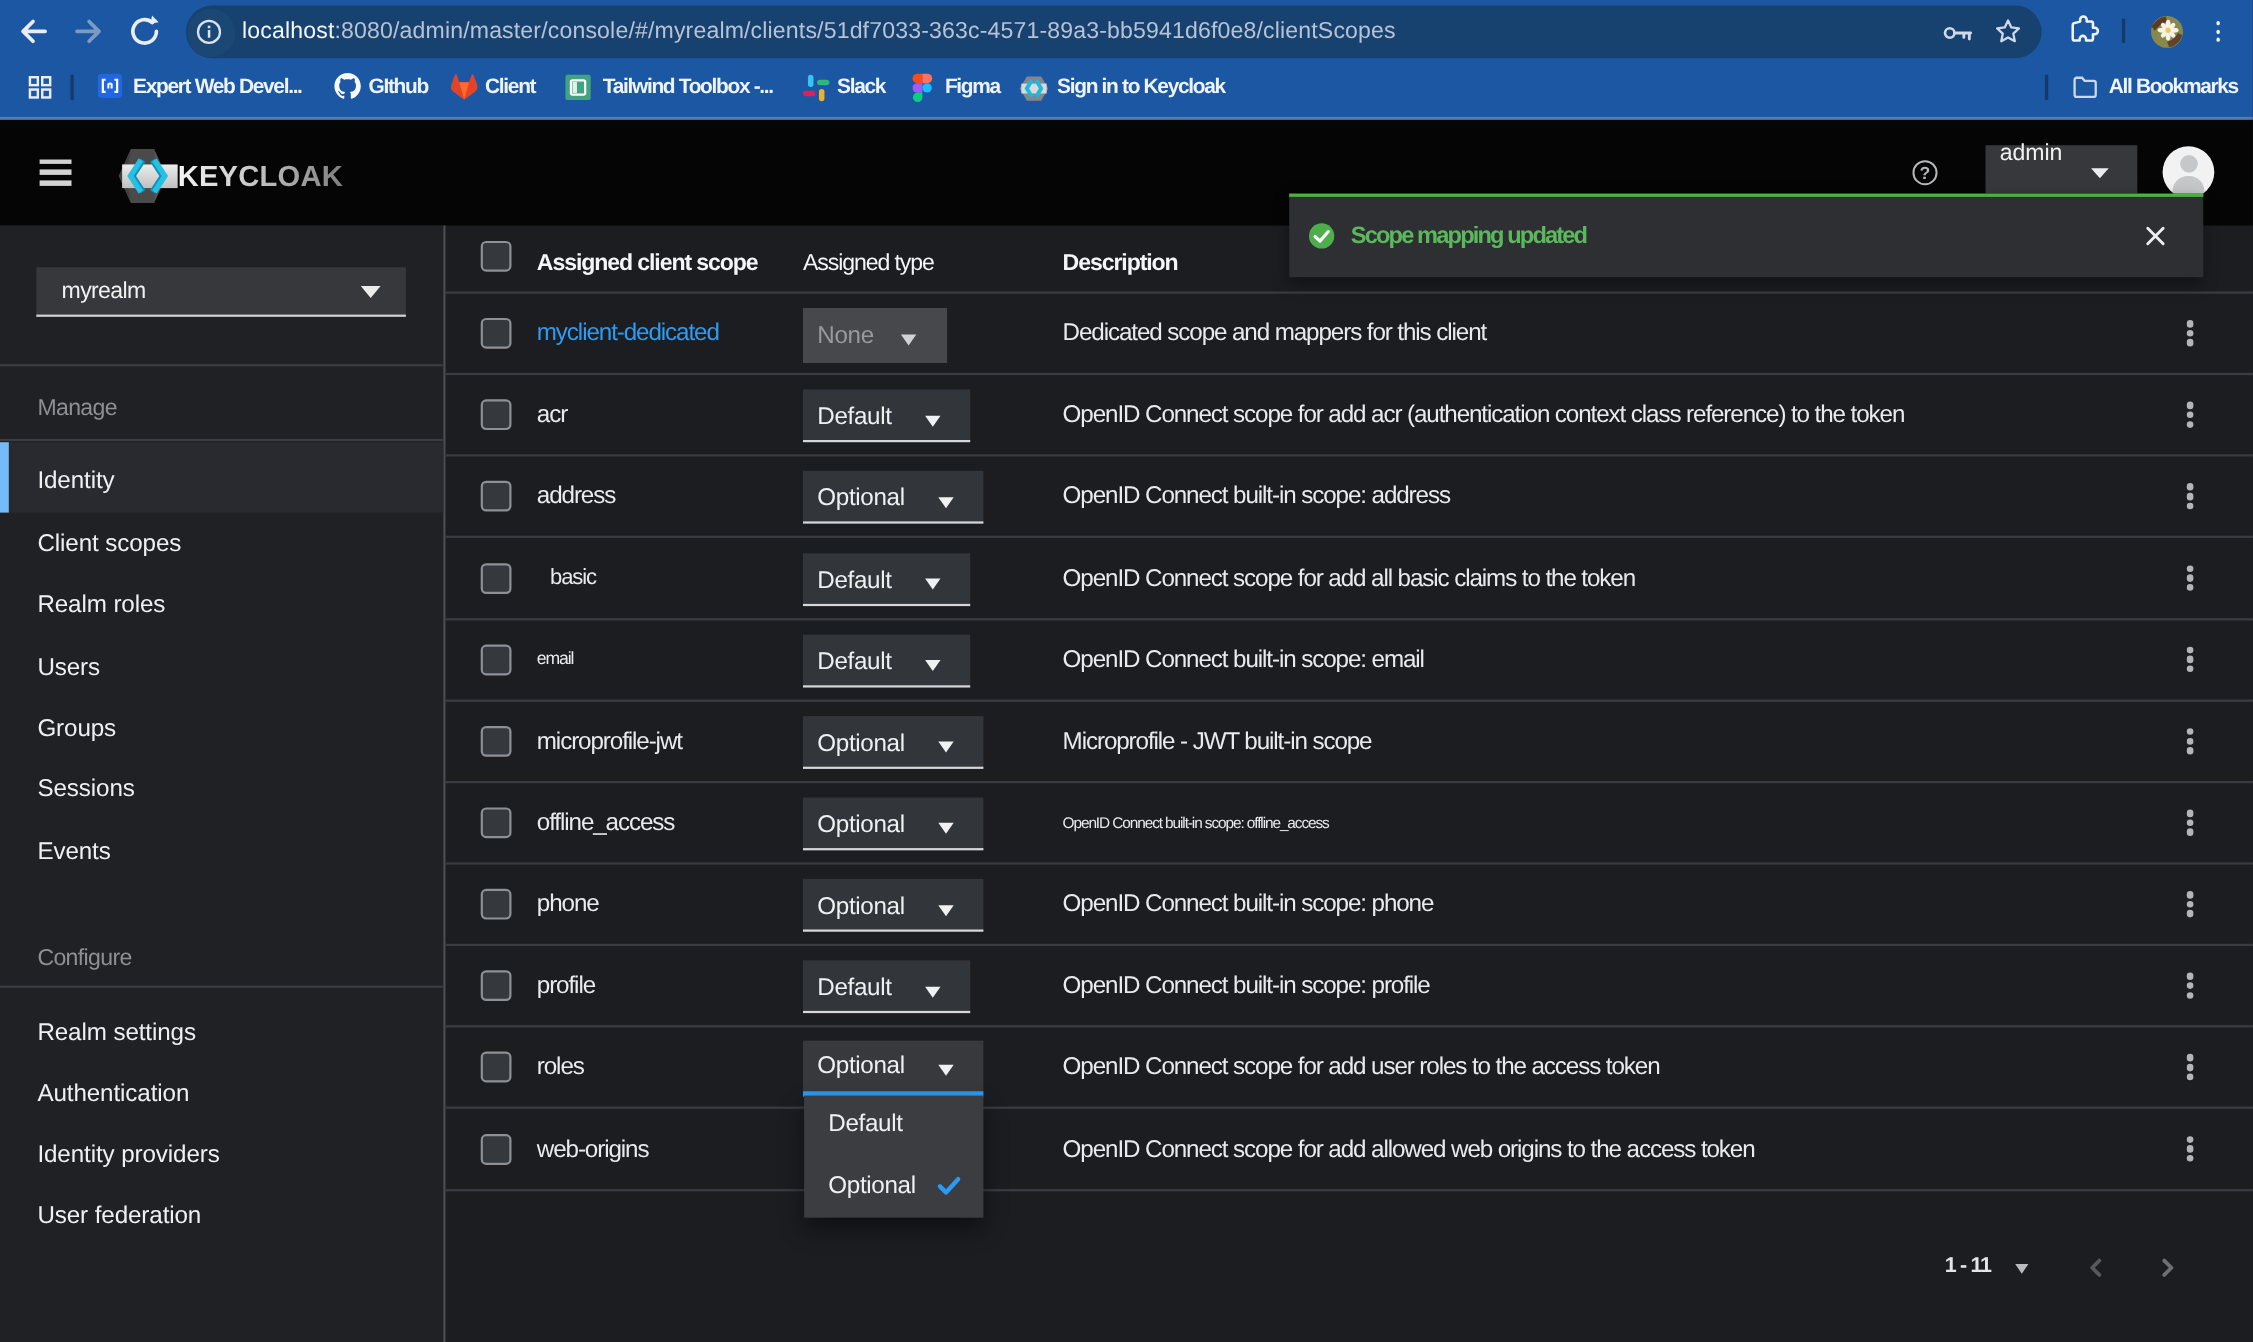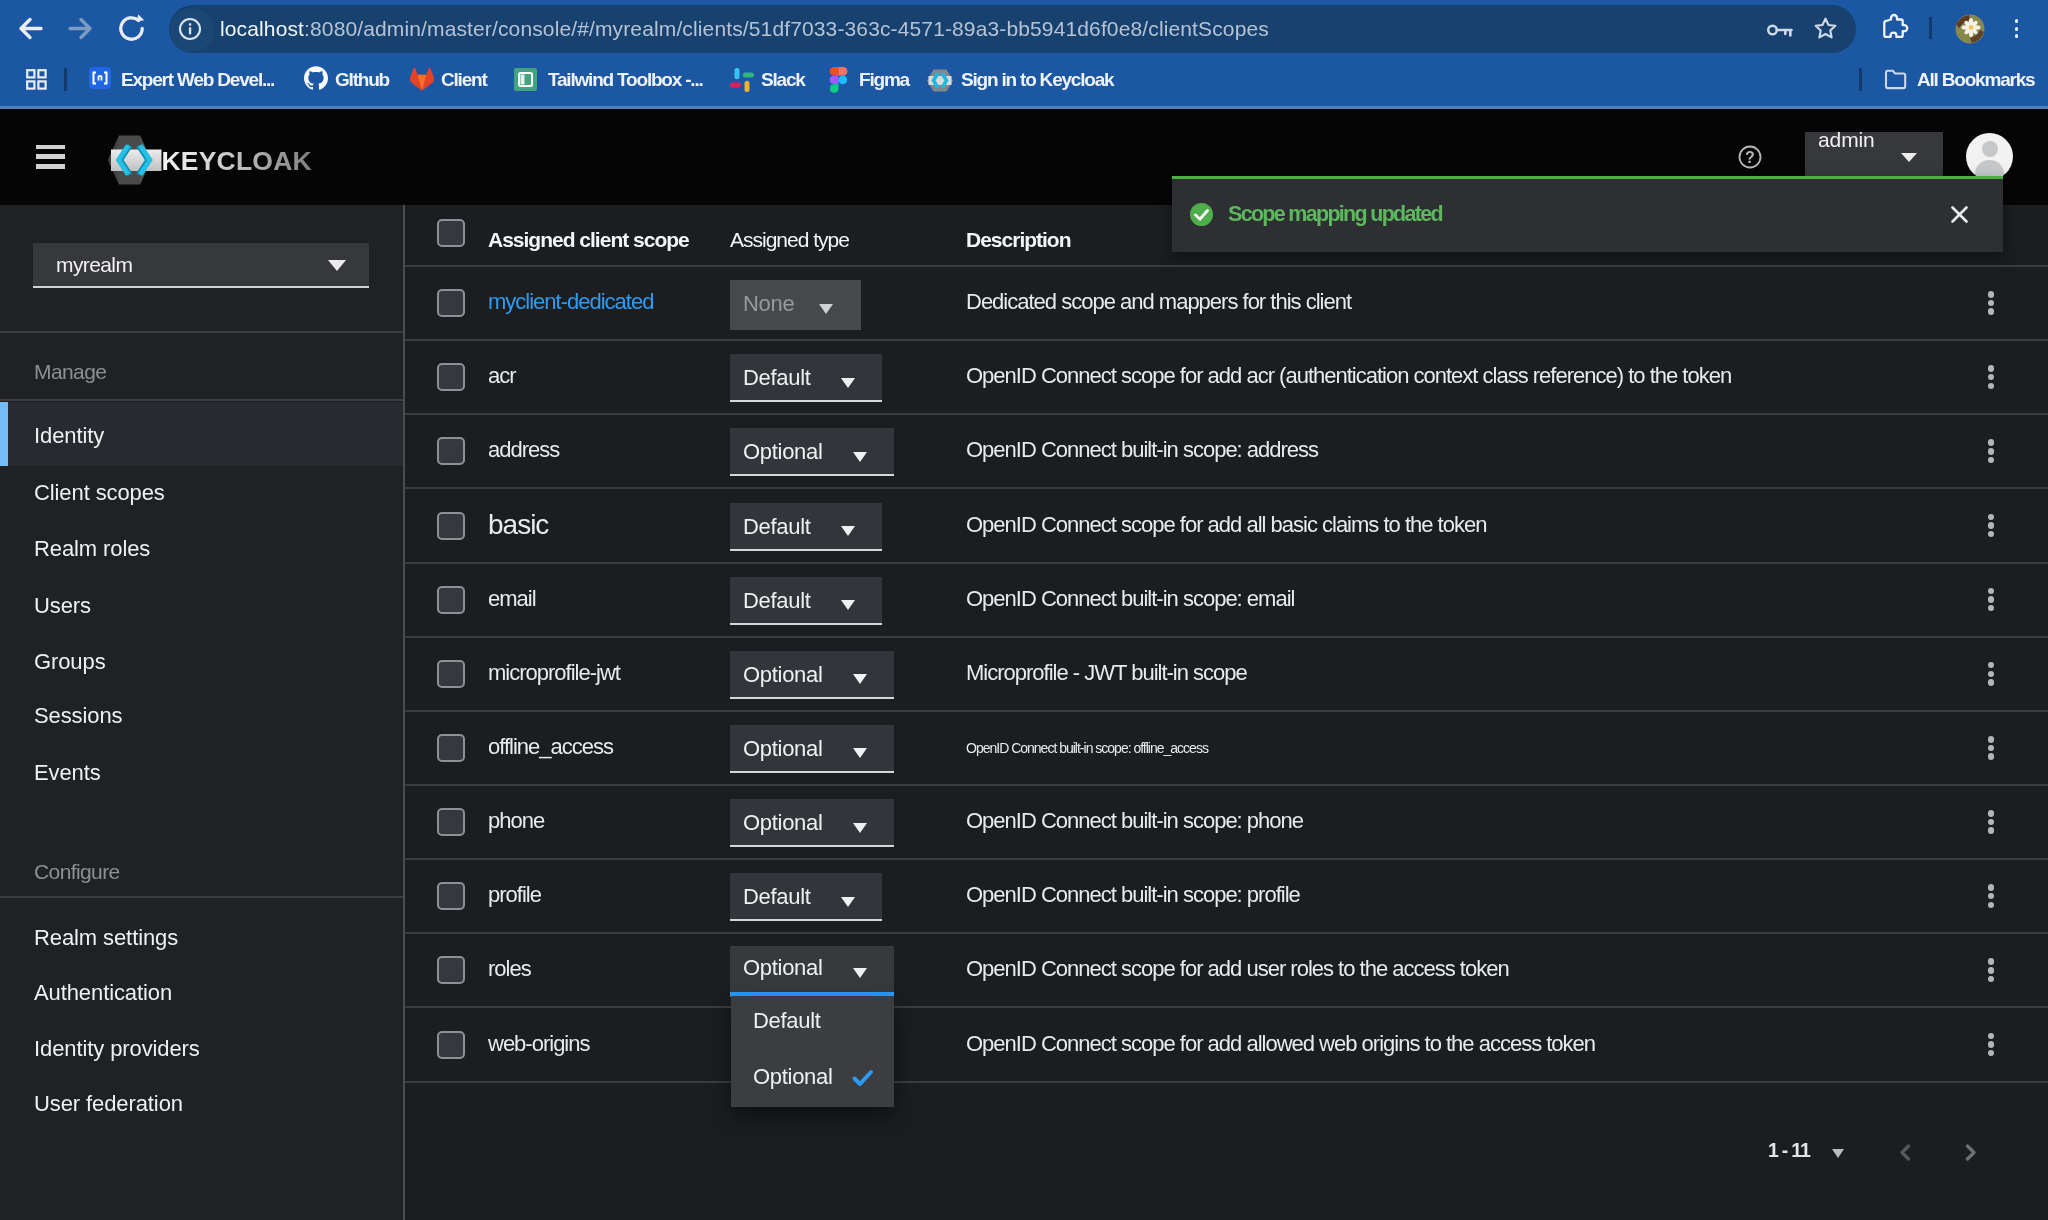--- a/index.html
+++ b/index.html
@@ -212,30 +212,30 @@
 <div class="ab" style="left:437px;top:437.4px;width:28px;height:28px;border:2.3px solid #8d9095;border-radius:5px;background:#35383d"></div>
 <div class="tx" style="left:488px;top:451.4px;font-size:22px;letter-spacing:-1.0px;color:#e8eaec">address</div>
 <div class="ab" style="left:730px;top:428.4px;width:164px;height:48px;background:#323539;border-bottom:2.5px solid #d6d7d9"></div>
 <div class="tx" style="left:743px;top:453.4px;font-size:22px;letter-spacing:-0.3px;color:#eef0f2">Optional</div>
 <div class="ab" style="left:853.0px;top:451.9px;width:0;height:0;border-left:7.5px solid transparent;border-right:7.5px solid transparent;border-top:10.5px solid #f0f1f2"></div>
 <div class="tx" style="left:966px;top:451.4px;font-size:22px;letter-spacing:-1.0px;color:#e8eaec">OpenID Connect built-in scope: address</div>
 <div class="ab" style="left:1987.7px;top:439.4px;width:6.6px;height:6.6px;border-radius:50%;background:#b3b5b8"></div>
 <div class="ab" style="left:1987.7px;top:448.1px;width:6.6px;height:6.6px;border-radius:50%;background:#b3b5b8"></div>
 <div class="ab" style="left:1987.7px;top:456.7px;width:6.6px;height:6.6px;border-radius:50%;background:#b3b5b8"></div>
 <div class="ab" style="left:437px;top:511.5px;width:28px;height:28px;border:2.3px solid #8d9095;border-radius:5px;background:#35383d"></div>
-<div class="tx" style="left:488px;top:525.5px;font-size:28px;letter-spacing:-1.0px;color:#e8eaec">basic</div>
+<div class="tx" style="left:500px;top:525.5px;font-size:20px;letter-spacing:-1.0px;color:#e8eaec">basic</div>
 <div class="ab" style="left:730px;top:502.5px;width:152px;height:48px;background:#323539;border-bottom:2.5px solid #d6d7d9"></div>
 <div class="tx" style="left:743px;top:527.5px;font-size:22px;letter-spacing:-0.3px;color:#eef0f2">Default</div>
 <div class="ab" style="left:841.0px;top:526.0px;width:0;height:0;border-left:7.5px solid transparent;border-right:7.5px solid transparent;border-top:10.5px solid #f0f1f2"></div>
 <div class="tx" style="left:966px;top:525.5px;font-size:22px;letter-spacing:-1.0px;color:#e8eaec">OpenID Connect scope for add all basic claims to the token</div>
 <div class="ab" style="left:1987.7px;top:513.6px;width:6.6px;height:6.6px;border-radius:50%;background:#b3b5b8"></div>
 <div class="ab" style="left:1987.7px;top:522.2px;width:6.6px;height:6.6px;border-radius:50%;background:#b3b5b8"></div>
 <div class="ab" style="left:1987.7px;top:530.8px;width:6.6px;height:6.6px;border-radius:50%;background:#b3b5b8"></div>
 <div class="ab" style="left:437px;top:585.6px;width:28px;height:28px;border:2.3px solid #8d9095;border-radius:5px;background:#35383d"></div>
-<div class="tx" style="left:488px;top:599.6px;font-size:22px;letter-spacing:-1.0px;color:#e8eaec">email</div>
+<div class="tx" style="left:488px;top:599.6px;font-size:16px;letter-spacing:-1.0px;color:#e8eaec">email</div>
 <div class="ab" style="left:730px;top:576.6px;width:152px;height:48px;background:#323539;border-bottom:2.5px solid #d6d7d9"></div>
 <div class="tx" style="left:743px;top:601.6px;font-size:22px;letter-spacing:-0.3px;color:#eef0f2">Default</div>
 <div class="ab" style="left:841.0px;top:600.1px;width:0;height:0;border-left:7.5px solid transparent;border-right:7.5px solid transparent;border-top:10.5px solid #f0f1f2"></div>
 <div class="tx" style="left:966px;top:599.6px;font-size:22px;letter-spacing:-1.0px;color:#e8eaec">OpenID Connect built-in scope: email</div>
 <div class="ab" style="left:1987.7px;top:587.7px;width:6.6px;height:6.6px;border-radius:50%;background:#b3b5b8"></div>
 <div class="ab" style="left:1987.7px;top:596.3px;width:6.6px;height:6.6px;border-radius:50%;background:#b3b5b8"></div>
 <div class="ab" style="left:1987.7px;top:604.9px;width:6.6px;height:6.6px;border-radius:50%;background:#b3b5b8"></div>
 <div class="ab" style="left:437px;top:659.8px;width:28px;height:28px;border:2.3px solid #8d9095;border-radius:5px;background:#35383d"></div>
 <div class="tx" style="left:488px;top:673.8px;font-size:22px;letter-spacing:-1.0px;color:#e8eaec">microprofile-jwt</div>
 <div class="ab" style="left:730px;top:650.8px;width:164px;height:48px;background:#323539;border-bottom:2.5px solid #d6d7d9"></div>

